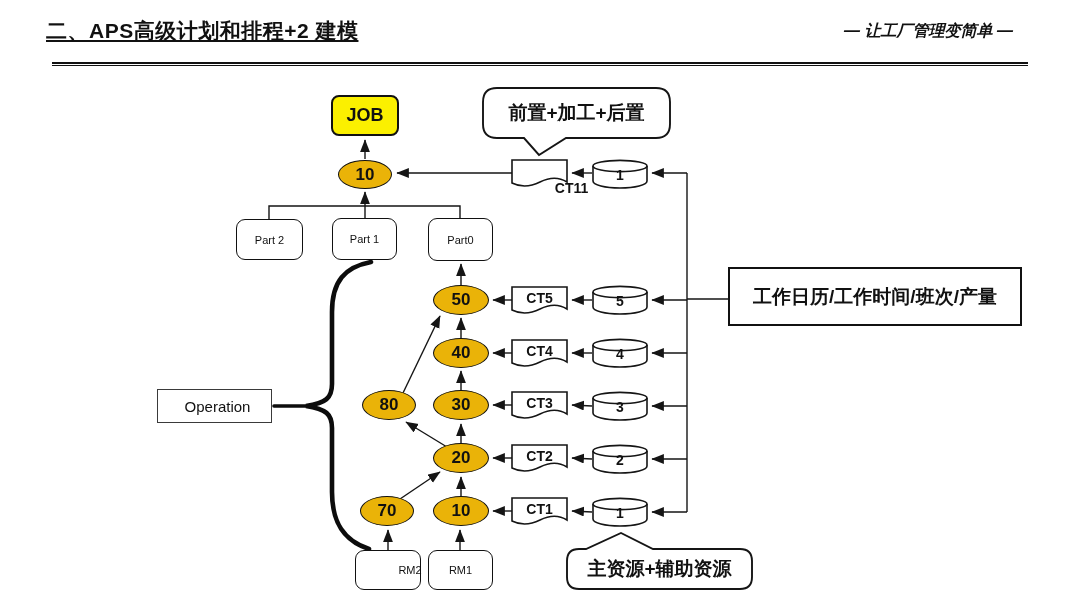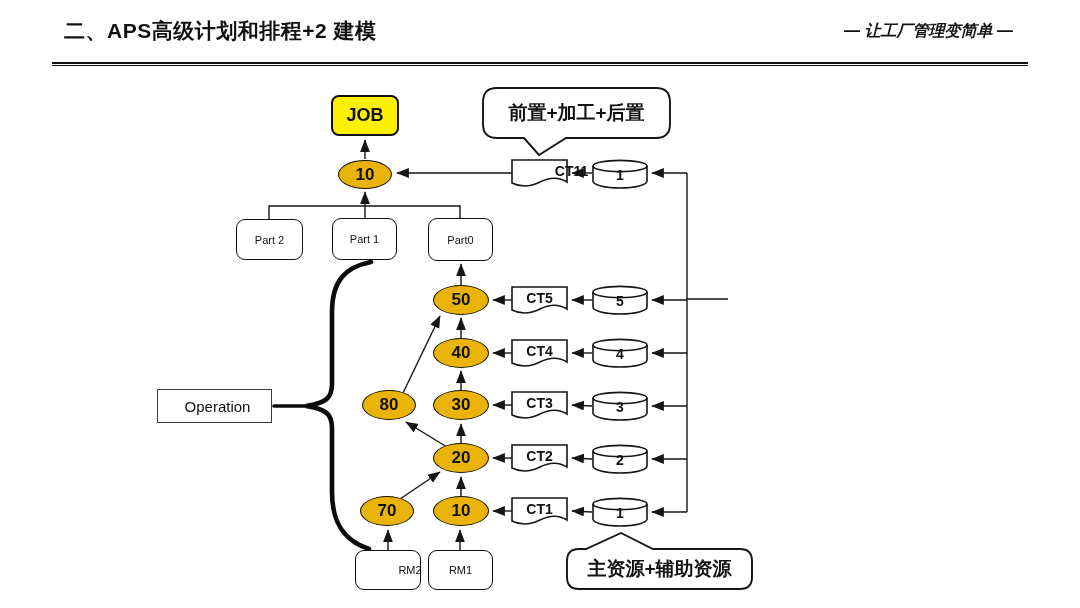--- a/index.html
+++ b/index.html
@@ -25,21 +25,21 @@
        font-size:19px;font-weight:700;pointer-events:none;}
   svg.layer{position:absolute;left:0;top:0;width:1080px;height:608px;}
   .stroke{fill:none;stroke:#151515;stroke-width:1.4;}
   .shape{fill:#ffffff;stroke:#151515;stroke-width:1.6;}
 </style>
 </head>
 <body>
 
 <div id="slide">
 
-  <div class="abs title" style="left:64px;top:17px;">二、APS高级计划和排程+2 建模</div>
+  <div class="abs title" style="left:46px;top:17px;text-decoration:underline;">二、APS高级计划和排程+2 建模</div>
   <div class="abs slogan" style="right:67px;top:21px;">— 让工厂管理变简单 —</div>
   <div class="abs rule" style="left:52px;top:62px;width:976px;height:2.2px;"></div>
   <div class="abs rule" style="left:52px;top:65.4px;width:976px;height:1.1px;"></div>
 
   <svg class="layer">
     <defs>
       <marker id="arw" markerWidth="10" markerHeight="8" refX="8.5" refY="3.5" orient="auto">
         <path d="M0,0 L9,3.5 L0,7 Z" fill="#151515"></path>
       </marker>
     </defs>
@@ -172,21 +172,21 @@
     <span>10</span>
     </div>
 
   <div class="ellipse" style="left:362px;top:390px;width:54px;height:30px;">
     <span>80</span>
     </div>
   <div class="ellipse" style="left:360px;top:496px;width:54px;height:30px;">
     <span>70</span>
     </div>
 
-  <div class="lbl" style="left:512px;top:161px;width:55px;height:20px;padding-left:32px;">CT11</div>
+  <div class="lbl" style="left:512px;top:178px;width:55px;height:20px;padding-left:32px;">CT11</div>
   <div class="lbl" style="left:512px;top:288px;width:55px;height:20px;">CT5</div>
   <div class="lbl" style="left:512px;top:341px;width:55px;height:20px;">CT4</div>
   <div class="lbl" style="left:512px;top:393px;width:55px;height:20px;">CT3</div>
   <div class="lbl" style="left:512px;top:446px;width:55px;height:20px;">CT2</div>
   <div class="lbl" style="left:512px;top:499px;width:55px;height:20px;">CT1</div>
 
   <div class="lbl" style="left:593px;top:166px;width:54px;height:18px;">1</div>
   <div class="lbl" style="left:593px;top:292px;width:54px;height:18px;">5</div>
   <div class="lbl" style="left:593px;top:345px;width:54px;height:18px;">4</div>
   <div class="lbl" style="left:593px;top:398px;width:54px;height:18px;">3</div>
@@ -197,17 +197,20 @@
     <span>RM2</span>
     </div>
   <div class="box rounded partbox" style="left:428px;top:550px;width:65px;height:40px;">
     <span>RM1</span>
     </div>
 
   <div class="box opbox" style="left:157px;top:389px;width:115px;height:34px;">
     <span>Operation</span>
     </div>
 
+  <div class="box bigbox" style="left:728px;top:267px;width:294px;height:59px;">
+    <span>工作日历/工作时间/班次/产量</span>
+    </div>
 
   <div class="callout-txt" style="left:483px;top:91px;width:187px;height:44px;">前置+加工+后置</div>
   <div class="callout-txt" style="left:567px;top:551px;width:185px;height:36px;">主资源+辅助资源</div>
 
 </div>
 
 </body></html>

